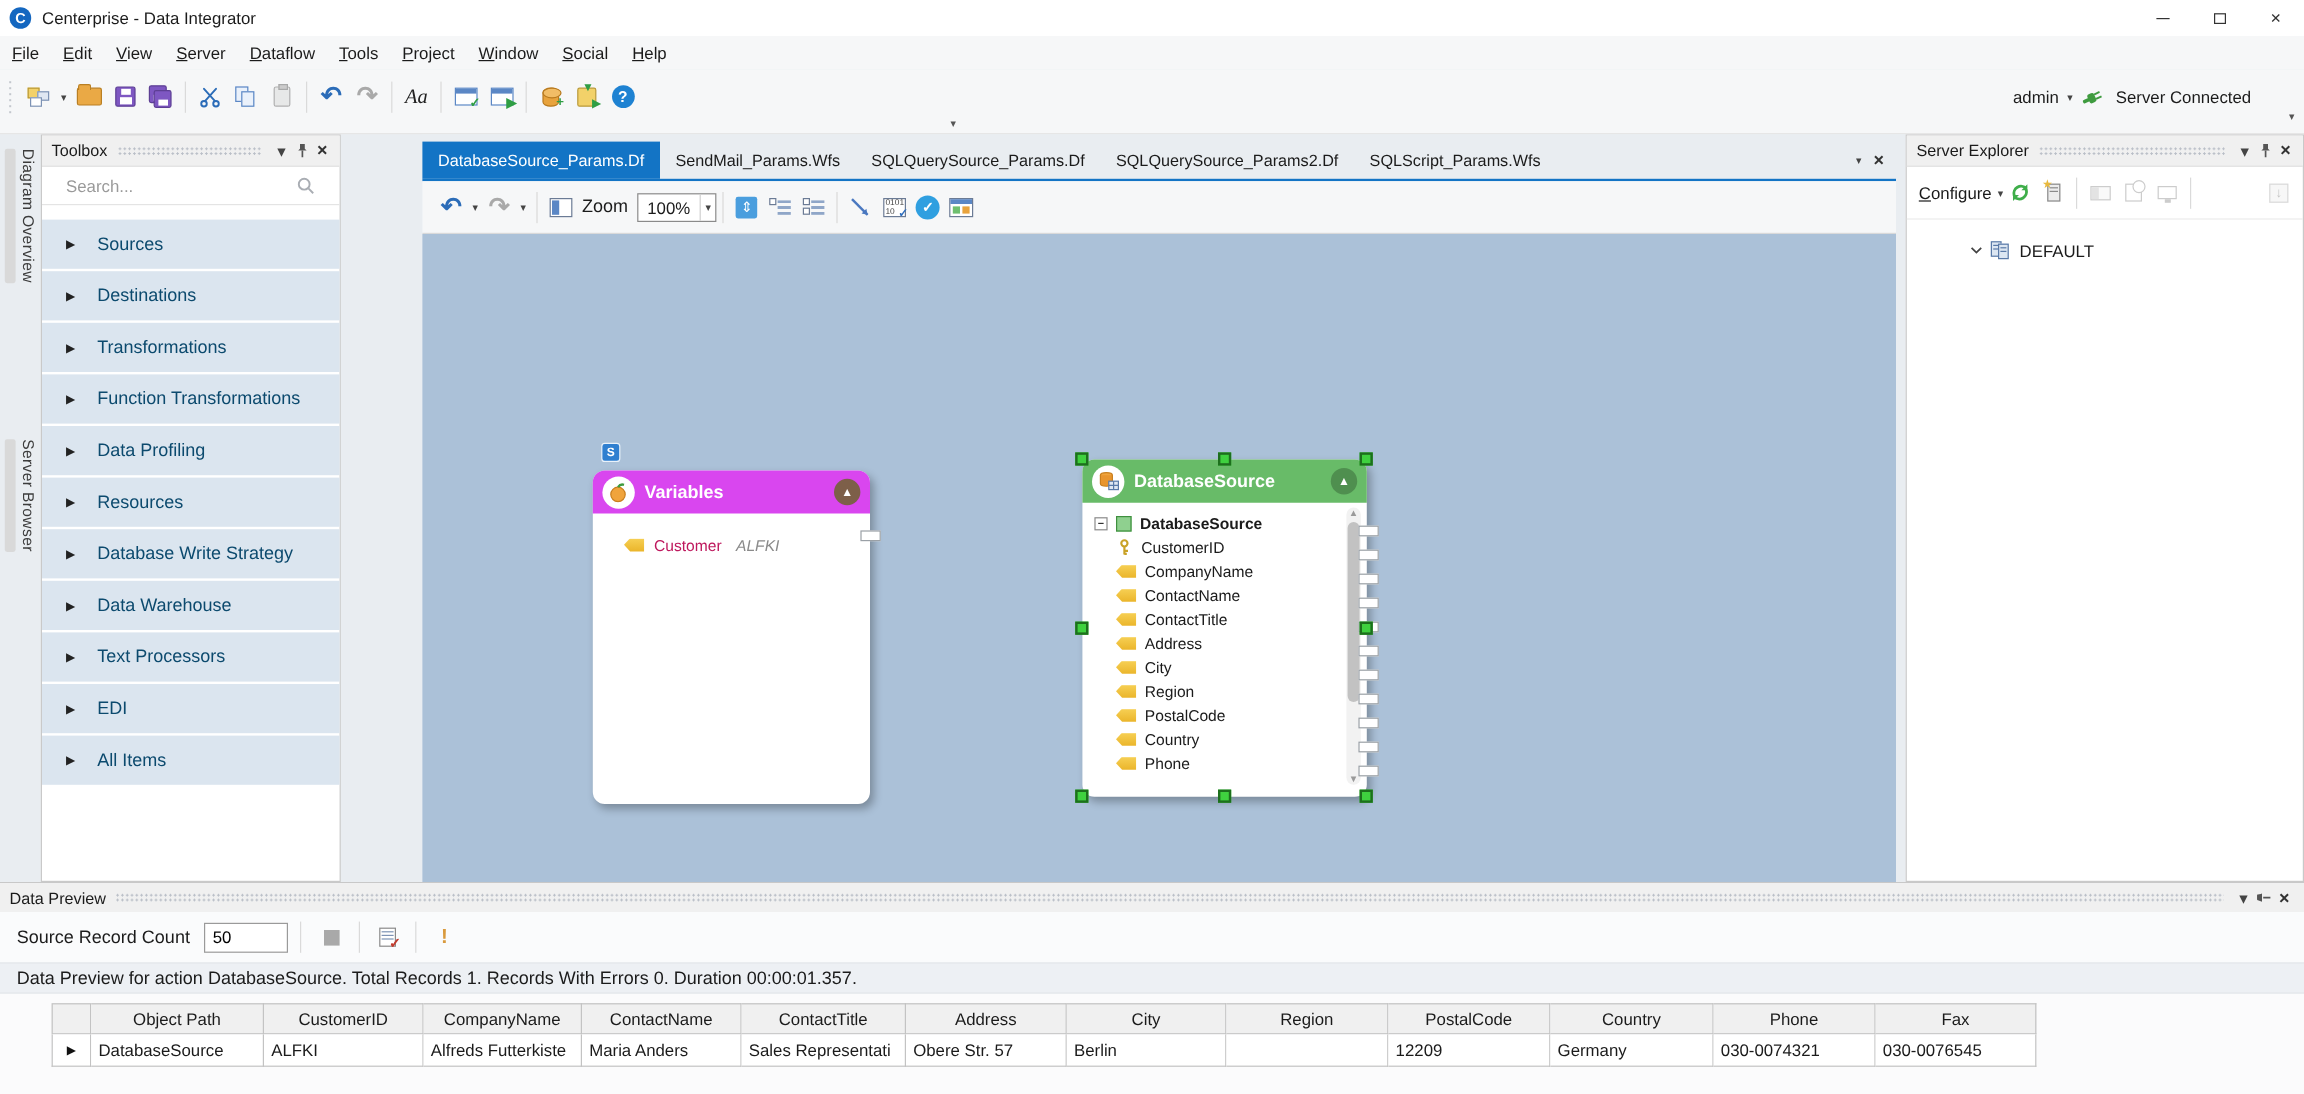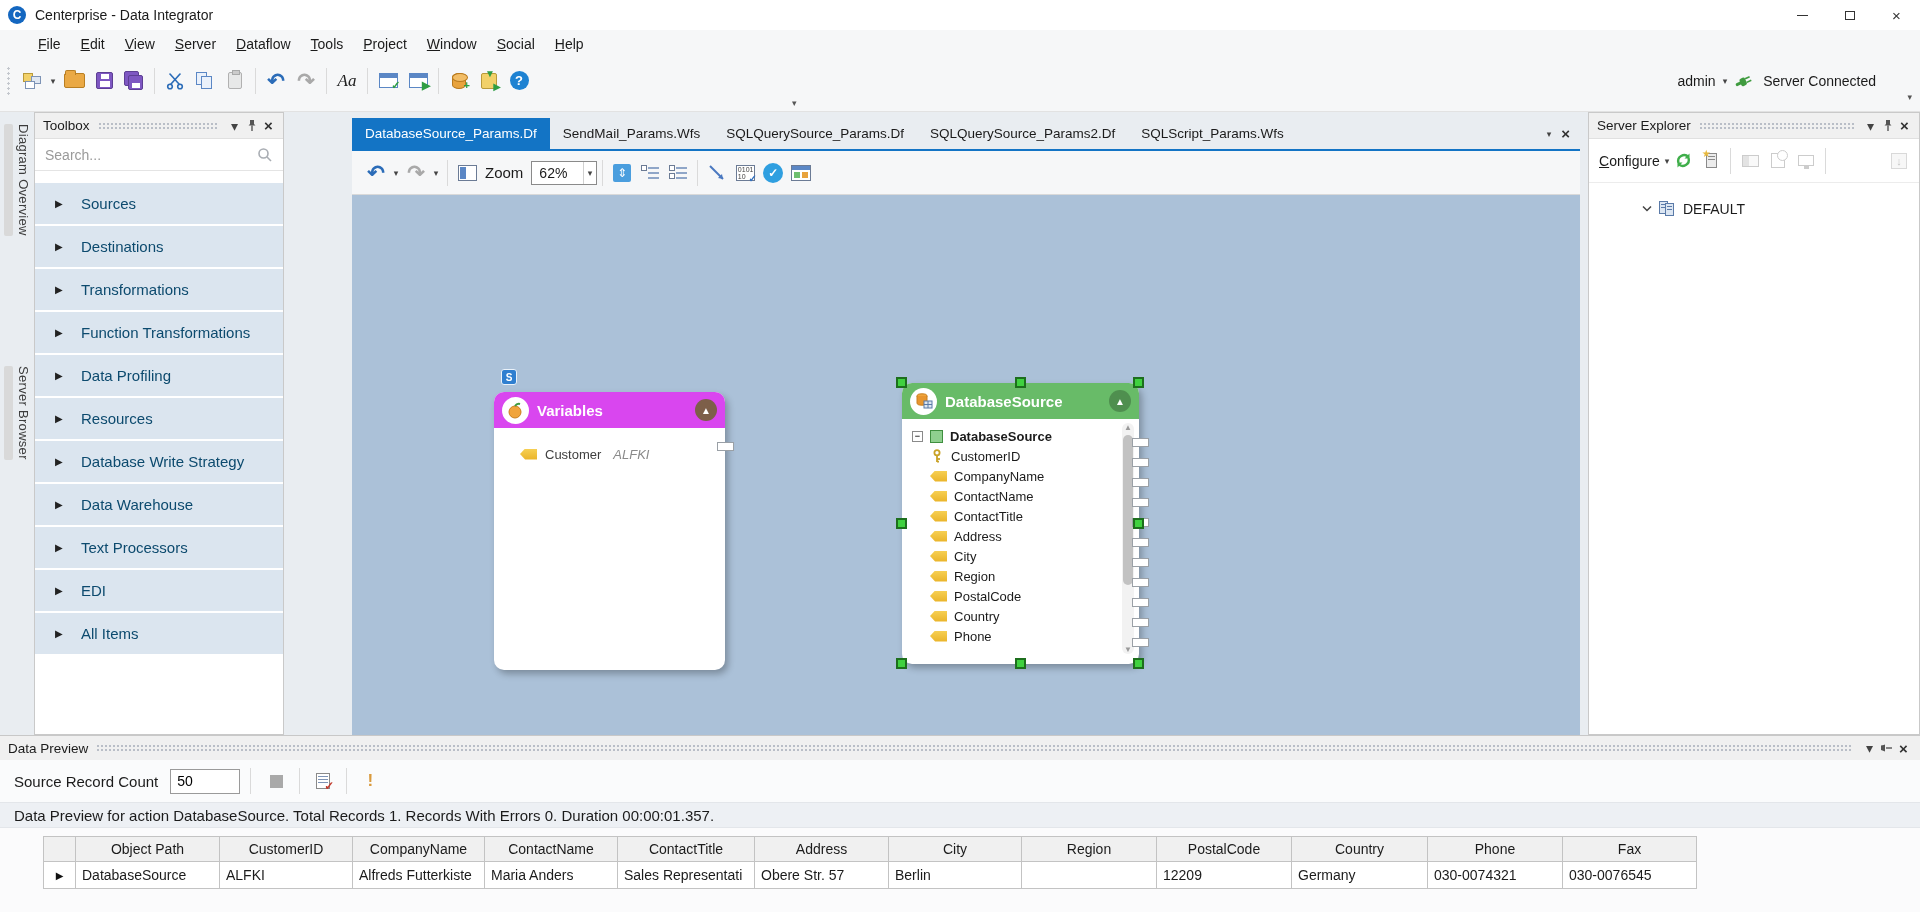--- a/index.html
+++ b/index.html
@@ -11,21 +11,21 @@
   .titlebar { position:absolute; top:0; left:0; right:0; height:30px; background:#ffffff; display:flex; align-items:center; padding-left:8px; }
   .app-logo { width:18px; height:18px; border-radius:50%; background:#1467c0; color:#fff; font-weight:bold; font-size:12px; display:flex; align-items:center; justify-content:center; }
   .titlebar-title { margin-left:9px; font-size:14px; }
   .win-controls { margin-left:auto; display:flex; height:100%; }
   .win-btn { width:47px; display:flex; align-items:center; justify-content:center; color:#333; }
   .glyph-min { width:11px; height:1px; background:#333; display:block; }
   .glyph-max { width:10px; height:9px; border:1px solid #333; display:block; }
   .glyph-close { font-size:15px; line-height:1; }
 
   
-  .menubar { position:absolute; top:30px; left:0; right:0; height:28px; background:#f6f7f8; display:flex; align-items:center; padding-left:28px; }
+  .menubar { position:absolute; top:30px; left:0; right:0; height:28px; background:#f6f7f8; display:flex; align-items:center; padding-left:0; }
   .menu-item { padding:4px 10px; font-size:14px; }
 
   
   .toolbar { position:absolute; top:58px; left:0; right:0; height:54px; background:#f6f7f8; border-bottom:1px solid #e2e2e2; display:flex; align-items:center; padding:0 8px 8px 6px; }
   .grip { width:5px; height:30px; margin-right:6px; background-image:radial-gradient(circle,#c3c7cd 1px,transparent 1.2px); background-size:5px 5px; }
   .tbtn { width:30px; height:30px; display:flex; align-items:center; justify-content:center; position:relative; }
   .tsep { width:1px; height:26px; background:#dadada; margin:0 5px; }
   .caret { font-size:9px; color:#444; }
   .caret-btn { width:12px; display:flex; align-items:center; justify-content:center; height:30px; }
   .undo-glyph { font-size:21px; font-weight:bold; color:#2b6cb8; line-height:1; }
@@ -83,21 +83,21 @@
   .panel { position:absolute; background:#fff; border:1px solid #c9c9c9; }
   .panel-header { height:26px; background:#f0f0f0; display:flex; align-items:center; padding:0 6px 0 8px; border-bottom:1px solid #e0e0e0; }
   .panel-title { font-size:13.5px; white-space:nowrap; }
   .dot-fill { flex:1; height:8px; margin:0 8px; background-image:radial-gradient(circle,#b9bec7 .9px,transparent 1px); background-size:4px 4px; }
   .ph-btn { width:17px; height:17px; display:flex; align-items:center; justify-content:center; color:#444; }
   .pin-svg { display:block; }
   .close-x { font-size:15px; font-weight:bold; color:#333; line-height:1; }
 
   
   .toolbox { left:34px; top:0; bottom:0; width:250px; }
-  .searchrow { height:32px; display:flex; align-items:center; padding:0 10px; border-bottom:1px solid #e4e4e4; }
+  .searchrow { height:32px; display:flex; align-items:center; padding:0 20px; border-bottom:1px solid #e4e4e4; }
   .searchrow input { flex:1; border:none; outline:none; font-size:14px; color:#333; font-family:"Liberation Sans",sans-serif; }
   .searchrow input::placeholder { color:#9a9a9a; }
   .tbx-cats { margin-top:12px; }
   .tbx-cat { height:41px; background:#dbe5ef; margin-bottom:2px; display:flex; align-items:center; padding-left:20px; }
   .cat-arrow { font-size:10px; color:#222; width:26px; }
   .cat-label { font-size:15px; color:#0c4a6e; }
 
   
   .center { position:absolute; left:352px; top:0; bottom:0; width:1228px; display:flex; flex-direction:column; }
   .tabbar { height:39px; padding-top:6px; display:flex; align-items:stretch; border-bottom:2px solid #1374c5; background:#e9edf1; }
@@ -134,21 +134,21 @@
   .variables-box { left:142px; top:197px; width:231px; height:278px; }
   .variables-box .node-header { background:#d946ef; }
   .variables-box .collapse-circle { background:#7d5f49; }
   .db-box { left:550px; top:188px; width:237px; height:281px; }
   .db-box .node-header { background:#68bb68; }
   .db-box .collapse-circle { background:#4f8f4f; }
   .s-badge { position:absolute; left:149px; top:174px; width:16px; height:16px; background:#2f7fd0; border:1px solid #eaf2fa; border-radius:3px; color:#fff; font-size:10px; font-weight:bold; display:flex; align-items:center; justify-content:center; }
   .tag-ico { width:17px; height:11px; background:linear-gradient(#f6cf53,#eab429); clip-path:polygon(0 50%,30% 0,100% 0,100% 100%,30% 100%); display:inline-block; flex:none; }
   .field-row { display:flex; align-items:center; height:20px; font-size:13px; }
   .v-field { padding-left:26px; margin-top:16px; gap:8px; }
-  .v-field .fname { color:#404040; }
+  .v-field .fname { color:#be185d; }
   .v-field .fval { color:#8a8a8a; font-style:italic; margin-left:4px; }
   .tree { padding:7px 0 0 10px; }
   .tree .field-row { gap:7px; }
   .tree-root { font-weight:bold; }
   .expander { width:11px; height:11px; border:1px solid #8a8a8a; background:#fff; font-size:9px; line-height:9px; text-align:center; color:#333; flex:none; }
   .node-ico { width:13px; height:13px; background:#8fd08f; border:1px solid #3f8f3f; flex:none; }
   .tree-indent { width:11px; flex:none; }
   .port { position:absolute; width:17px; height:9px; background:#fff; border:1px solid #9aa0a6; }
   .handle { position:absolute; width:11px; height:11px; background:#3fd13f; border:2px solid #1d6f1d; }
   .vscroll { position:absolute; right:5px; top:40px; bottom:10px; width:12px; background:#f2f2f2; border-radius:6px; }
@@ -444,21 +444,21 @@
         </div>
       <div class="caret-btn">
           <span class="caret">▾</span>
         </div>
       <div class="tsep"></div>
       <div class="dbtn">
           <span class="icon-layout"></span>
         </div>
       <span class="zoom-label">Zoom</span>
       <div class="zoom-select">
-        <span>62%</span>
+        <span>100%</span>
         <span class="caret">▾</span>
       </div>
       <div class="tsep"></div>
       <div class="dbtn">
           <span class="icon-expandbox">⇕</span>
         </div>
       <div class="dbtn">
           <span class="icon-lines">
             <span class="sq"></span>
           </span>

